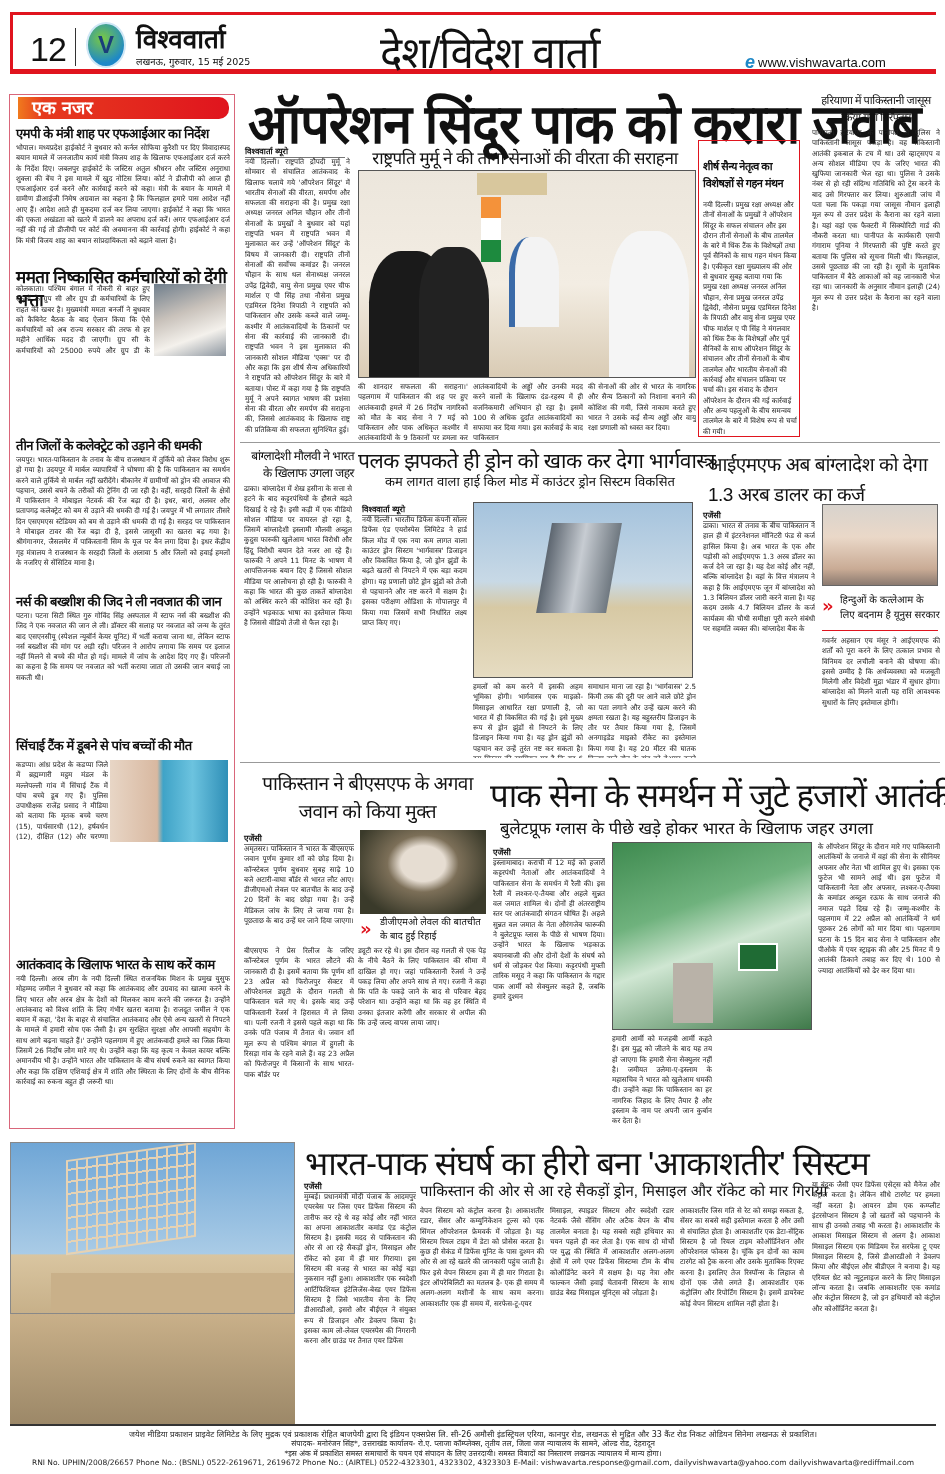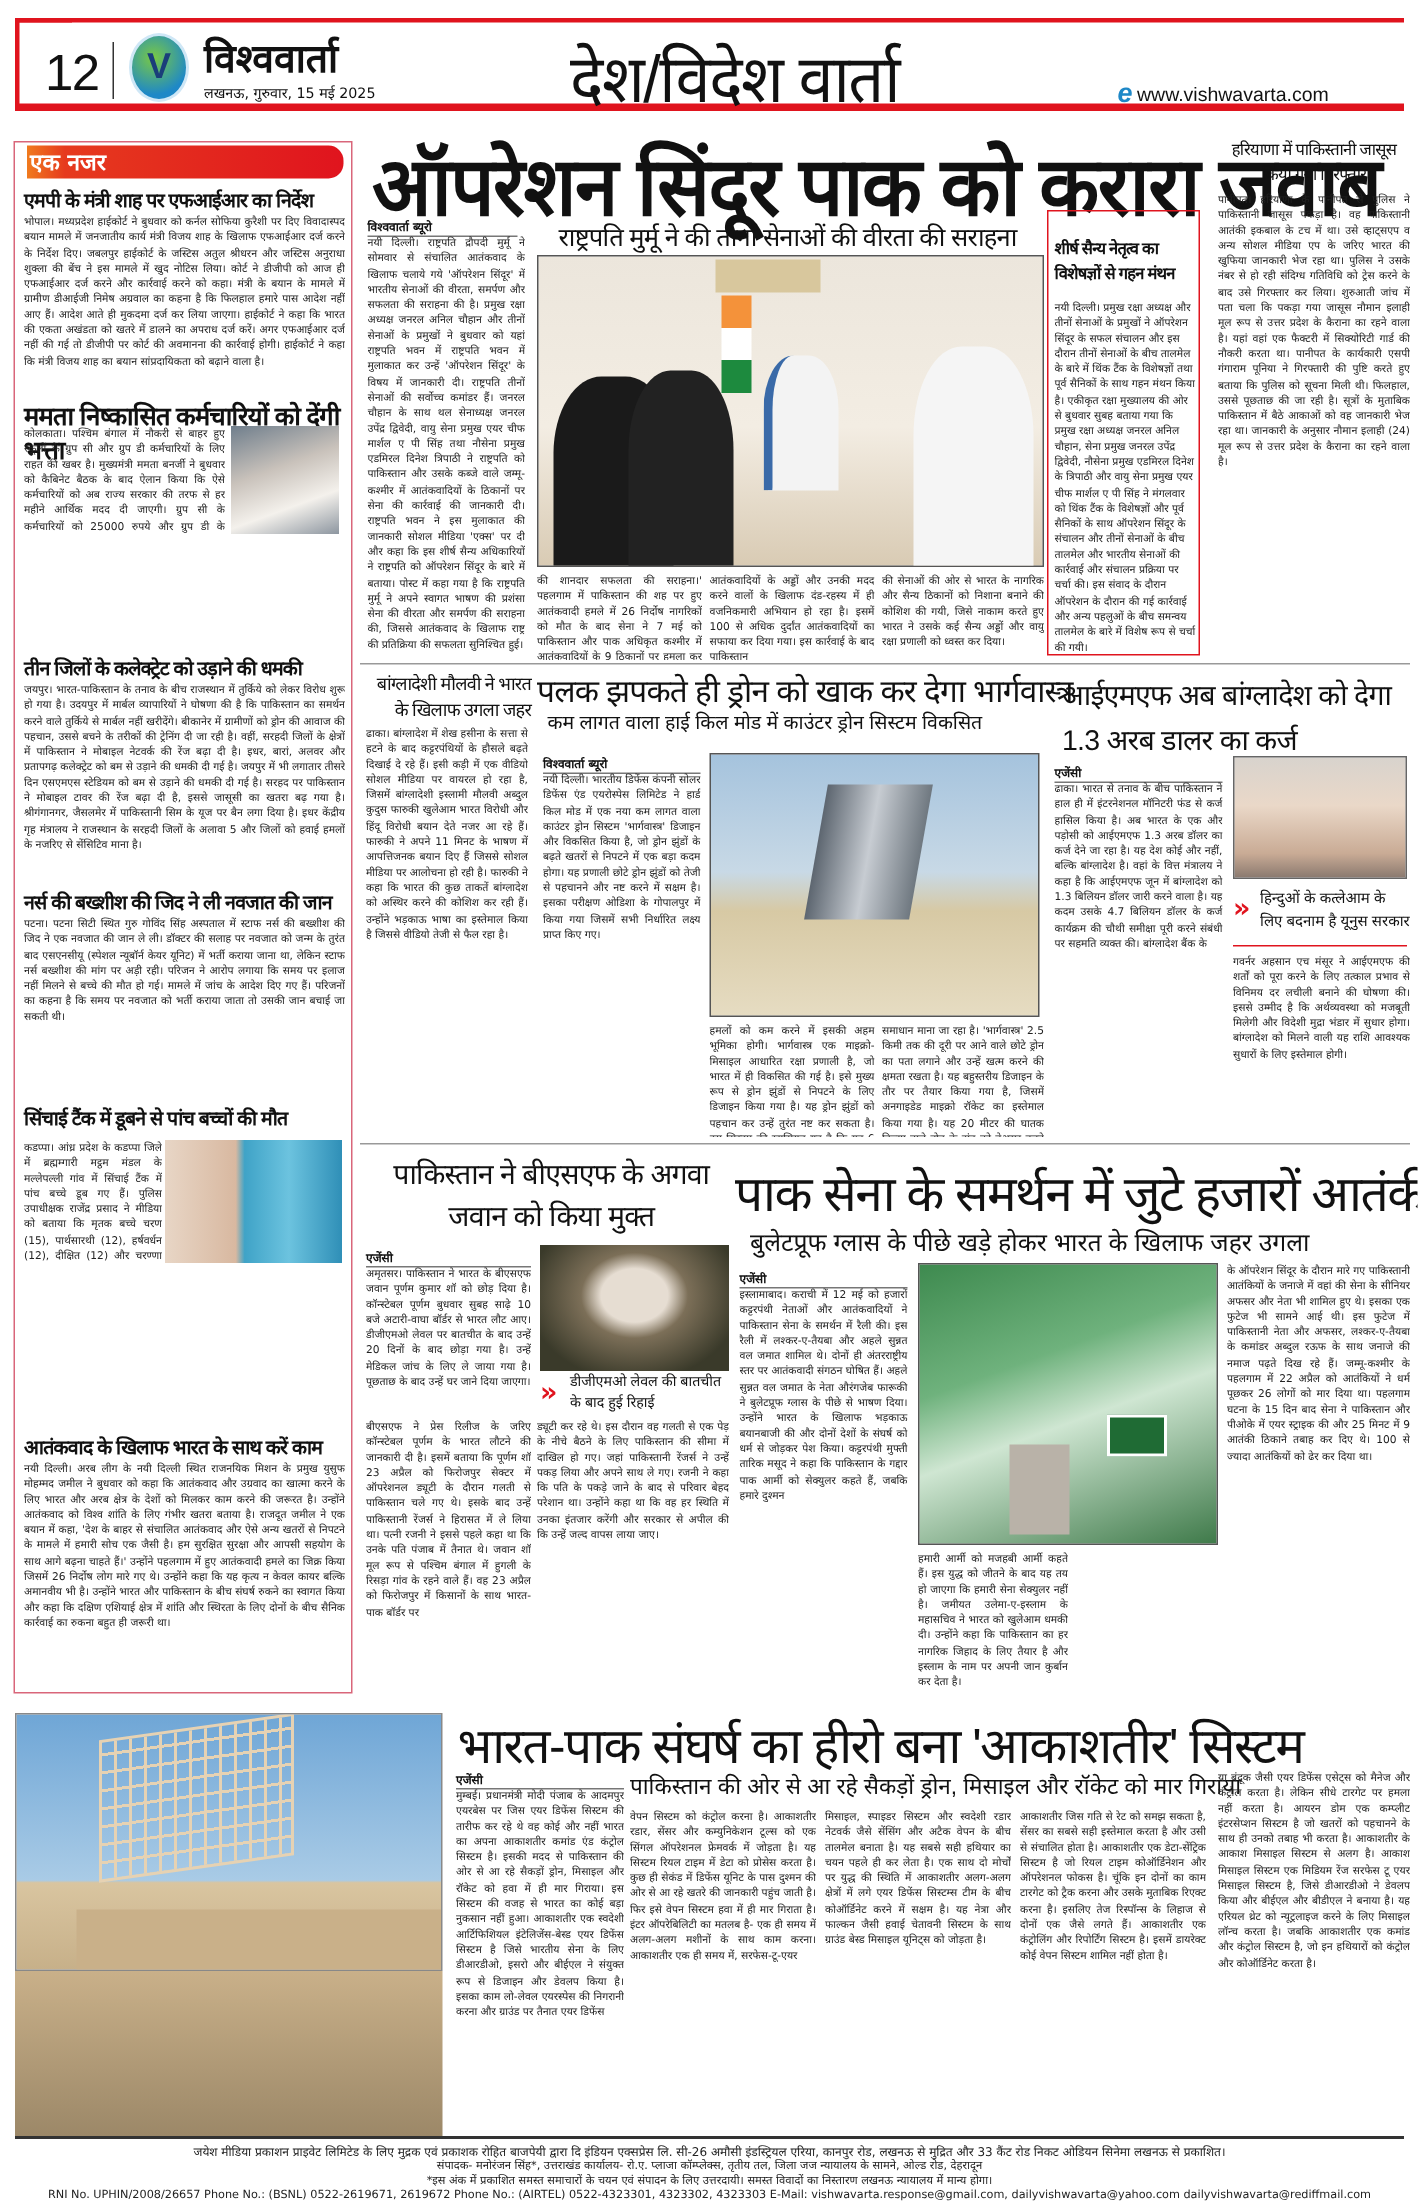--- a/index.html
+++ b/index.html
@@ -9,21 +9,21 @@
 .masthead .redtab{position:absolute;left:-3px;top:-3px;width:38px;height:3px;background:#e0141e}
 .pagenum{left:30px;top:30px;font-size:34px;font-family:"Liberation Sans",sans-serif;font-weight:400;letter-spacing:-1px}
 .sep{left:75px;top:28px;width:1px;height:38px;background:#333}
 .logo{left:86px;top:22px;width:40px;height:46px;border-radius:50%;background:radial-gradient(circle at 40% 35%,#7ac943,#1e88c7 70%);border:2px solid #cfe7f6;display:flex;align-items:center;justify-content:center;color:#1a3e7a;font-weight:700;font-size:24px;font-family:"Liberation Sans",sans-serif}
 .brand{left:136px;top:20px;font-size:26px;font-weight:700;font-family:"Liberation Sans",sans-serif}
 .dateline{left:136px;top:55px;font-size:9.5px}
 .section-title{left:380px;top:22px;font-size:42px;font-family:"Liberation Sans",sans-serif;letter-spacing:-1px;transform:scaleY(1.05)}
 .site{left:745px;top:52px;font-size:13px;font-family:"Liberation Sans",sans-serif;display:flex;align-items:center;gap:3px}
 .site .e{color:#1e88c7;font-weight:700;font-size:18px;font-style:italic}
 .leftbox{left:9px;top:94px;width:226px;height:1035px;border:1.5px solid #d9667a}
-.eknazar{left:18px;top:97px;width:211px;height:22px;background:linear-gradient(90deg,#f07a1e 0,#e63a1e 12%,#e0141e 100%);border-radius:0 10px 10px 0;color:#fff;font-weight:700;font-size:15px;padding-left:2px;line-height:22px}
+.eknazar{left:18px;top:97px;width:211px;height:22px;background:linear-gradient(90deg,#f07a1e 0,#e63a1e 12%,#e0141e 100%);border-radius:0 10px 10px 0;color:#fff;font-weight:700;font-size:18px;padding-left:14px;line-height:22px}
 .hl{font-weight:700;font-family:"Liberation Sans",sans-serif;letter-spacing:-0.5px;color:#111}
 .body{font-size:7.1px;line-height:10.3px;color:#222;text-align:justify;overflow:hidden}
 .imgbox{overflow:hidden}
 .mainhl{left:248px;top:86px;font-size:52px;font-weight:700;font-family:"Liberation Sans",sans-serif;letter-spacing:-1px;transform:scaleY(1.05);white-space:nowrap}
 .byline{font-size:8px;font-weight:700;border-bottom:1px solid #777;padding-bottom:1px}
 .hrule{height:1px;background:#e0141e}
 .redbox{border:1.5px solid #e0141e}
 .chev{color:#e0141e;font-weight:700;font-size:18px}
 .foot{font-size:8px;text-align:center;color:#222}
 </style>
@@ -93,21 +93,21 @@
 
 <div class="abs hl" style="left:812px;top:92px;width:128px;font-size:11px;font-weight:400;text-align:center;line-height:17px">हरियाणा में पाकिस्तानी जासूस किया गया गिरफ्तार</div>
 <div class="abs body" style="left:812px;top:128px;width:128px;height:312px">पानीपत। हरियाणा के पानीपत से पुलिस ने पाकिस्तानी जासूस पकड़ा है। वह पाकिस्तानी आतंकी इकबाल के टच में था। उसे व्हाट्सएप व अन्य सोशल मीडिया एप के जरिए भारत की खुफिया जानकारी भेज रहा था। पुलिस ने उसके नंबर से हो रही संदिग्ध गतिविधि को ट्रेस करने के बाद उसे गिरफ्तार कर लिया। शुरुआती जांच में पता चला कि पकड़ा गया जासूस नौमान इलाही मूल रूप से उत्तर प्रदेश के कैराना का रहने वाला है। यहां वहां एक फैक्टरी में सिक्योरिटी गार्ड की नौकरी करता था। पानीपत के कार्यकारी एसपी गंगाराम पूनिया ने गिरफ्तारी की पुष्टि करते हुए बताया कि पुलिस को सूचना मिली थी। फिलहाल, उससे पूछताछ की जा रही है। सूत्रों के मुताबिक पाकिस्तान में बैठे आकाओं को वह जानकारी भेज रहा था। जानकारी के अनुसार नौमान इलाही (24) मूल रूप से उत्तर प्रदेश के कैराना का रहने वाला है।</div>
 
 <div class="abs hrule" style="left:240px;top:442px;width:700px;background:#999"></div>
 
 <div class="abs hl" style="left:244px;top:448px;width:110px;font-size:12px;font-weight:400;text-align:right;line-height:17px">बांग्लादेशी मौलवी ने भारत के खिलाफ उगला जहर</div>
 <div class="abs body" style="left:244px;top:484px;width:108px;height:274px">ढाका। बांग्लादेश में शेख हसीना के सत्ता से हटने के बाद कट्टरपंथियों के हौसले बढ़ते दिखाई दे रहे हैं। इसी कड़ी में एक वीडियो सोशल मीडिया पर वायरल हो रहा है, जिसमें बांग्लादेशी इस्लामी मौलवी अब्दुल कुदुस फारुकी खुलेआम भारत विरोधी और हिंदू विरोधी बयान देते नजर आ रहे हैं। फारुकी ने अपने 11 मिनट के भाषण में आपत्तिजनक बयान दिए हैं जिससे सोशल मीडिया पर आलोचना हो रही है। फारुकी ने कहा कि भारत की कुछ ताकतें बांग्लादेश को अस्थिर करने की कोशिश कर रही हैं। उन्होंने भड़काऊ भाषा का इस्तेमाल किया है जिससे वीडियो तेजी से फैल रहा है।</div>
 
 <div class="abs hl" style="left:358px;top:446px;width:340px;font-size:21px;font-weight:400;white-space:nowrap">पलक झपकते ही ड्रोन को खाक कर देगा भार्गवास्त्र</div>
-<div class="abs" style="left:365px;top:472px;width:330px;font-size:13px;white-space:nowrap;font-family:'Liberation Sans',sans-serif">कम लागत वाला हाई किल मोड में काउंटर ड्रोन सिस्टम विकसित</div>
+<div class="abs" style="left:365px;top:472px;width:330px;font-size:13px;text-align:center;white-space:nowrap;font-family:'Liberation Sans',sans-serif">कम लागत वाला हाई किल मोड में काउंटर ड्रोन सिस्टम विकसित</div>
 <div class="abs byline" style="left:362px;top:503px;width:105px">विश्ववार्ता ब्यूरो</div>
 <div class="abs body" style="left:362px;top:515px;width:105px;height:243px">नयी दिल्ली। भारतीय डिफेंस कंपनी सोलर डिफेंस एंड एयरोस्पेस लिमिटेड ने हार्ड किल मोड में एक नया कम लागत वाला काउंटर ड्रोन सिस्टम 'भार्गवास्त्र' डिजाइन और विकसित किया है, जो ड्रोन झुंडों के बढ़ते खतरों से निपटने में एक बड़ा कदम होगा। यह प्रणाली छोटे ड्रोन झुंडों को तेजी से पहचानने और नष्ट करने में सक्षम है। इसका परीक्षण ओडिशा के गोपालपुर में किया गया जिसमें सभी निर्धारित लक्ष्य प्राप्त किए गए।</div>
 <div class="abs imgbox" style="left:473px;top:502px;width:220px;height:176px;background:linear-gradient(180deg,#a5c3dd 0,#c8d9e6 45%,#d7c9a4 60%,#e6dcc2 100%);border:1px solid #555">
   <div style="position:absolute;left:70px;top:20px;width:70px;height:90px;background:linear-gradient(90deg,#5d6670,#c7ccd2,#6f7880);transform:skewX(-10deg)"></div>
 </div>
 <div class="abs body" style="left:473px;top:682px;width:110px;height:76px">हमलों को कम करने में इसकी अहम भूमिका होगी। भार्गवास्त्र एक माइक्रो-मिसाइल आधारित रक्षा प्रणाली है, जो भारत में ही विकसित की गई है। इसे मुख्य रूप से ड्रोन झुंडों से निपटने के लिए डिजाइन किया गया है। यह ड्रोन झुंडों को पहचान कर उन्हें तुरंत नष्ट कर सकता है। इस सिस्टम की खासियत यह है कि यह 6 किलोमीटर या उससे अधिक दूरी पर भी ड्रोन झुंडों को पहचान कर सकता है।</div>
 <div class="abs body" style="left:588px;top:682px;width:108px;height:76px">समाधान माना जा रहा है। 'भार्गवास्त्र' 2.5 किमी तक की दूरी पर आने वाले छोटे ड्रोन का पता लगाने और उन्हें खत्म करने की क्षमता रखता है। यह बहुस्तरीय डिजाइन के तौर पर तैयार किया गया है, जिसमें अनगाइडेड माइक्रो रॉकेट का इस्तेमाल किया गया है। यह 20 मीटर की घातक त्रिज्या वाले ड्रोन के झुंड को बेअसर करने में सक्षम है और दूसरी परत के रूप में निर्देशित माइक्रो-मिसाइल भी सटीक निशाना सुनिश्चित करता है।</div>
 
 <div class="abs hl" style="left:708px;top:450px;width:232px;font-size:19px;font-weight:400;text-align:left;line-height:30px">आईएमएफ अब बांग्लादेश को देगा 1.3 अरब डालर का कर्ज</div>
 <div class="abs byline" style="left:703px;top:509px;width:112px">एजेंसी</div>

